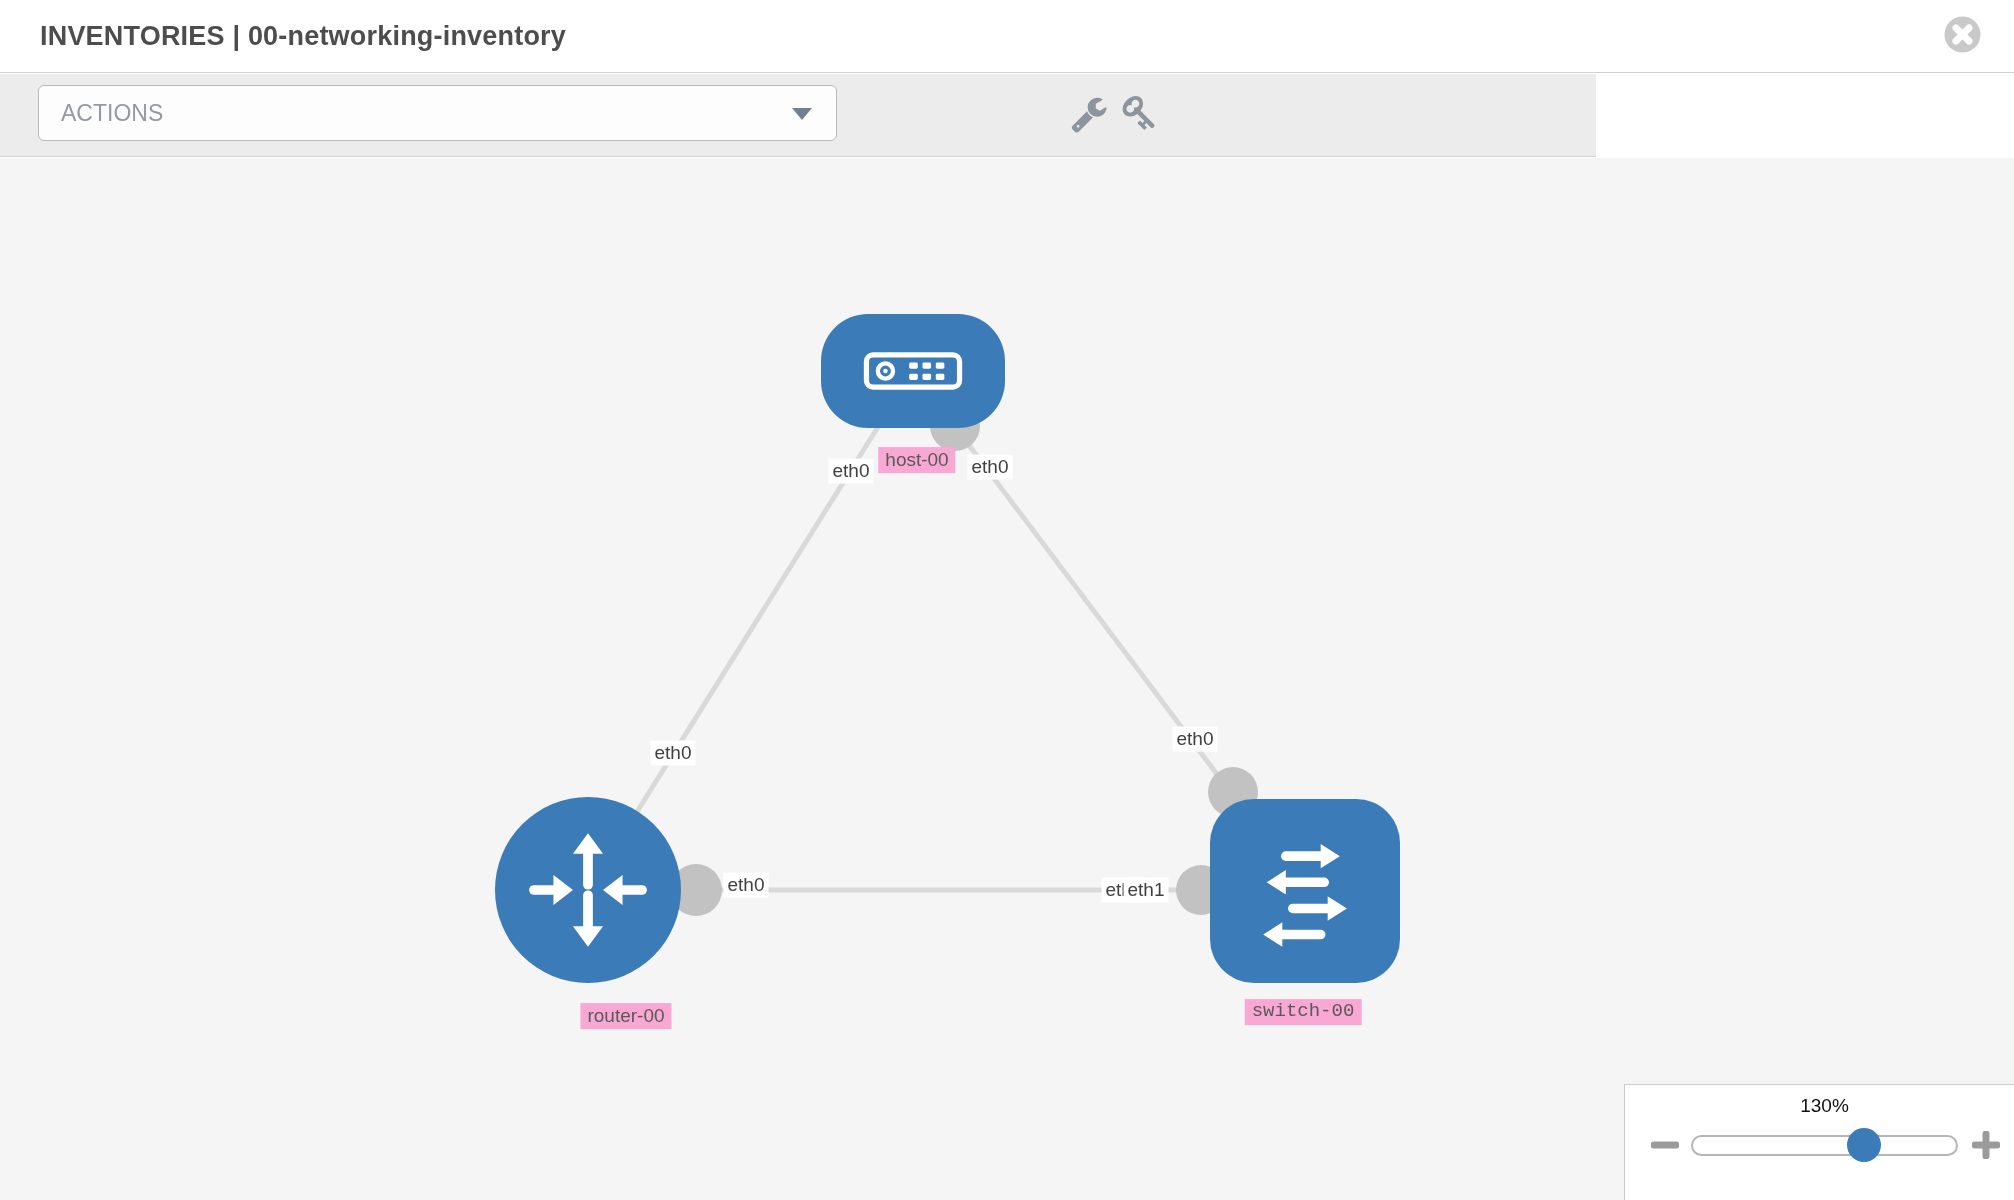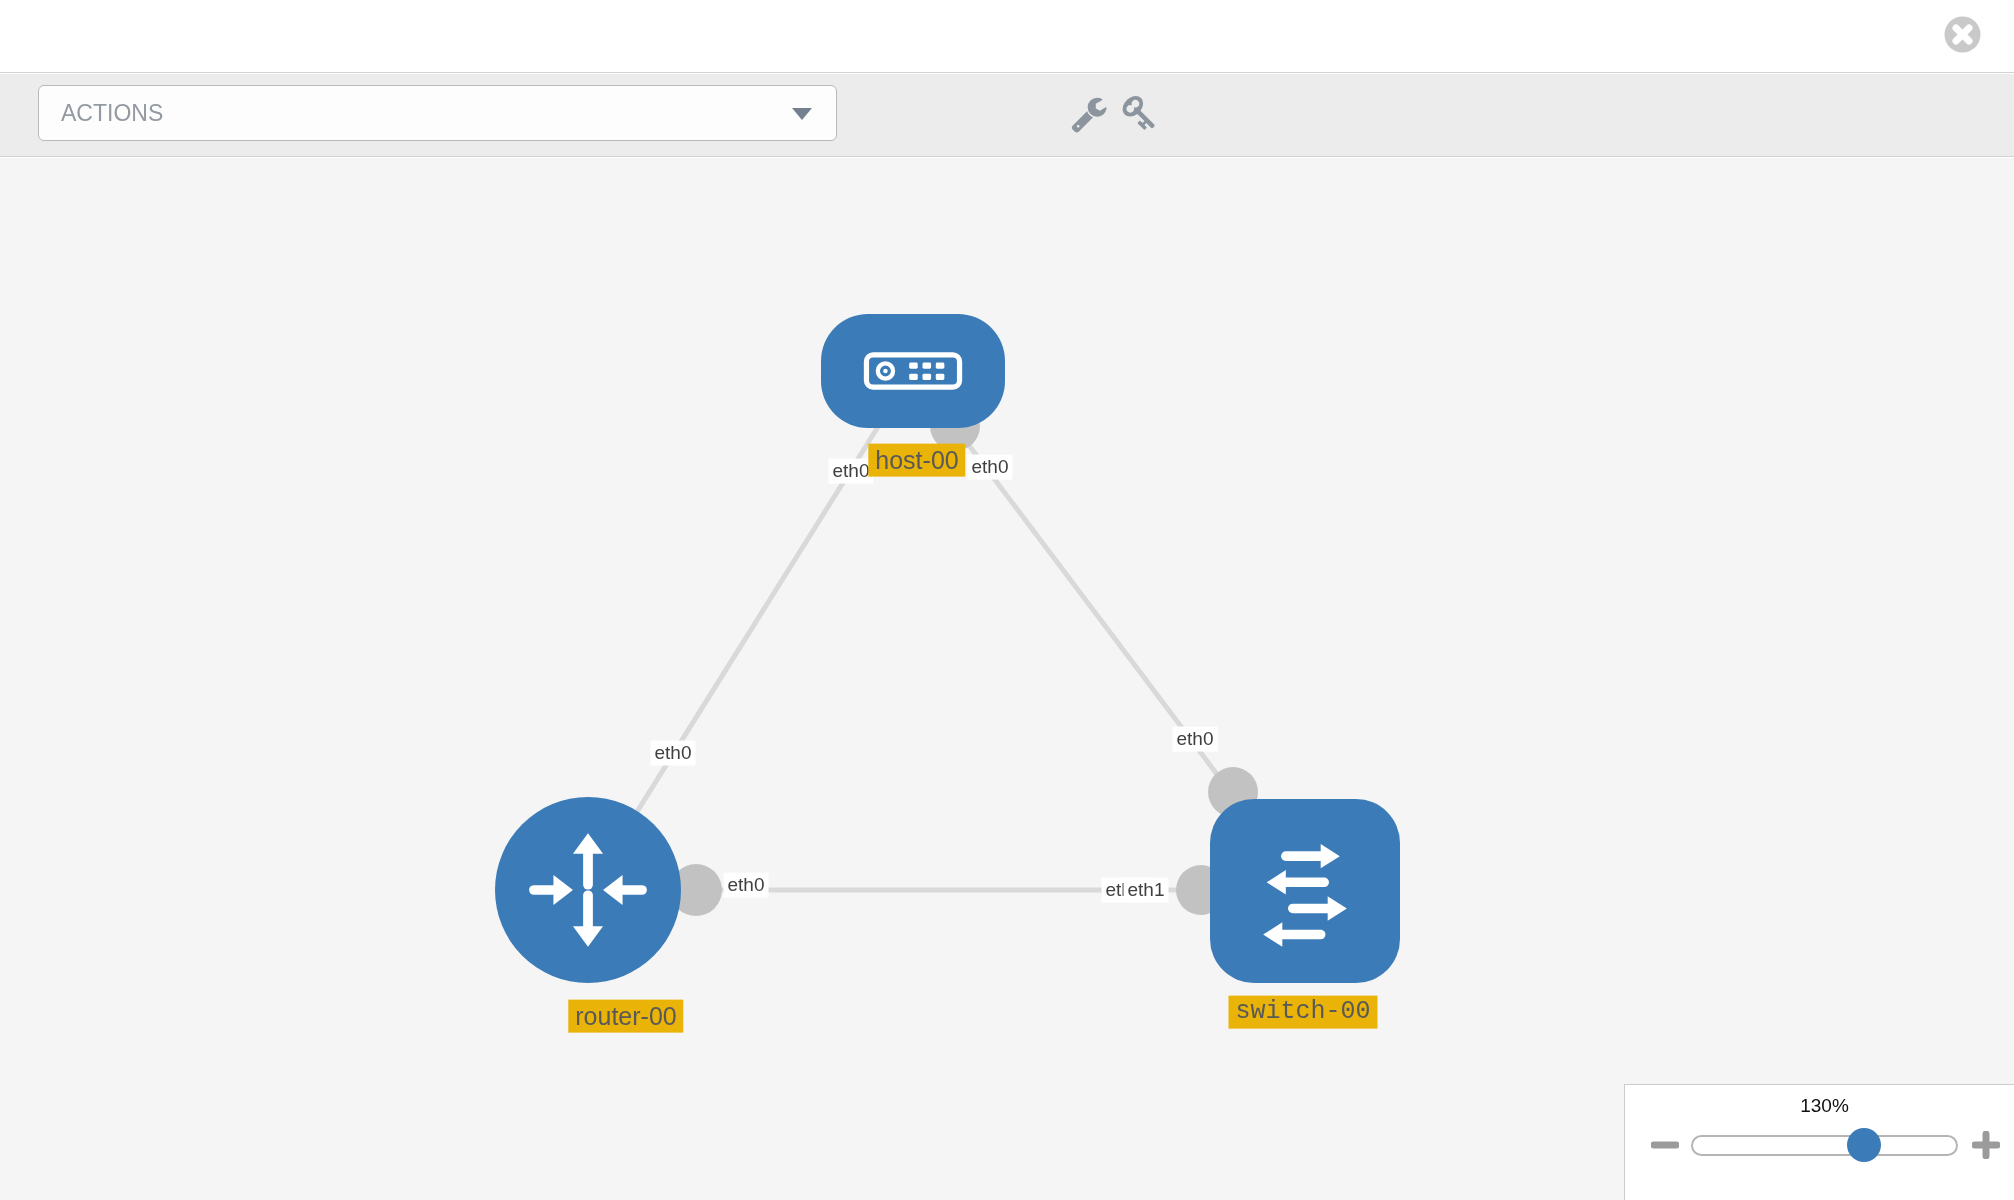--- a/index.html
+++ b/index.html
@@ -8,21 +8,21 @@
 
   
   .header { position:absolute; left:0; top:0; width:2014px; height:73px;
             background:#ffffff; border-bottom:1px solid #d2d2d2; }
   .page-title { position:absolute; left:40px; top:36px; transform:translateY(-50%);
                 font-size:27px; font-weight:bold; color:#4d4d4d; letter-spacing:.2px; }
   .close-btn { position:absolute; right:33px; top:16px; width:37px; height:37px;
                background:none; border:none; cursor:pointer; }
 
   
-  .toolbar { position:absolute; left:0; top:74px; width:2014px; height:83px;
+  .toolbar { position:absolute; left:0; top:74px; width:1596px; height:83px;
              background:#ececec; border-bottom:1px solid #d2d2d2; }
   .select-box { position:absolute; top:11px; height:56px; background:#fdfdfd;
                 border:1px solid #b9b9b9; border-radius:6px; cursor:pointer; }
   .select-box .sel-label { position:absolute; left:22px; top:50%; transform:translateY(-50%);
                            font-size:23px; color:#939aa1; }
   .caret { position:absolute; right:24px; top:50%; margin-top:-5px; width:0; height:0;
            border-left:10px solid transparent; border-right:10px solid transparent;
            border-top:12px solid #72808f; }
   .actions-box { left:38px;  width:799px; }
   .search-box  { left:1183px; width:795px; }
@@ -35,21 +35,21 @@
             background:#f5f5f5; overflow:hidden; }
   .links-layer { position:absolute; left:0; top:0; z-index:1; }
 
   .node { position:absolute; z-index:10; background:#3b7bb8; display:flex;
           align-items:center; justify-content:center; cursor:pointer; }
   .node-host   { left:821px;  top:156px; width:184px; height:114px; border-radius:47px; }
   .node-router { left:495px;  top:639px; width:186px; height:186px; border-radius:50%; }
   .node-switch { left:1210px; top:641px; width:190px; height:184px; border-radius:44px; }
 
   .node-label { position:absolute; z-index:30; transform:translate(-50%,-50%);
-                background:#eab308; color:#595959; font-size:25px; line-height:1.15;
+                background:#f9a8d4; color:#595959; font-size:19px; line-height:1.15;
                 padding:2px 7px; white-space:nowrap; }
   .iface-label { position:absolute; z-index:20; transform:translate(-50%,-50%);
                  background:#ffffff; color:#404040; font-size:19px; line-height:1.1;
                  padding:2px 4px; white-space:nowrap; }
   .lbl-host   { left:917px;  top:302px; }
   .lbl-router { left:588px;  top:858px;margin-left:38px; }
   .lbl-switch { left:1303px; top:854px;font-family:Liberation Mono, monospace; }
   .if-a { left:851px;  top:313px; }
   .if-b { left:673px;  top:595px; }
   .if-c { left:990px;  top:309px; }
@@ -69,20 +69,21 @@
                  border-radius:50%; background:#3b7bb8; cursor:pointer; }
   .zoom-btn { position:absolute; background:none; border:none; cursor:pointer;
               width:28px; height:28px; }
   .zoom-minus { left:26px;  top:46px; }
   .zoom-plus  { left:347px; top:46px; }
 </style>
 </head>
 <body>
 
 <div class="header">
+  <div class="page-title">INVENTORIES | 00-networking-inventory</div>
   <button class="close-btn">
     <svg width="37" height="37" viewBox="0 0 37 37">
       <circle cx="18.5" cy="18.5" r="18" fill="#c9c9c9"></circle>
       <line x1="12" y1="12" x2="25" y2="25" stroke="#ffffff" stroke-width="7" stroke-linecap="round"></line>
       <line x1="25" y1="12" x2="12" y2="25" stroke="#ffffff" stroke-width="7" stroke-linecap="round"></line>
     </svg>
   </button>
 </div>
 
 <div class="toolbar">

